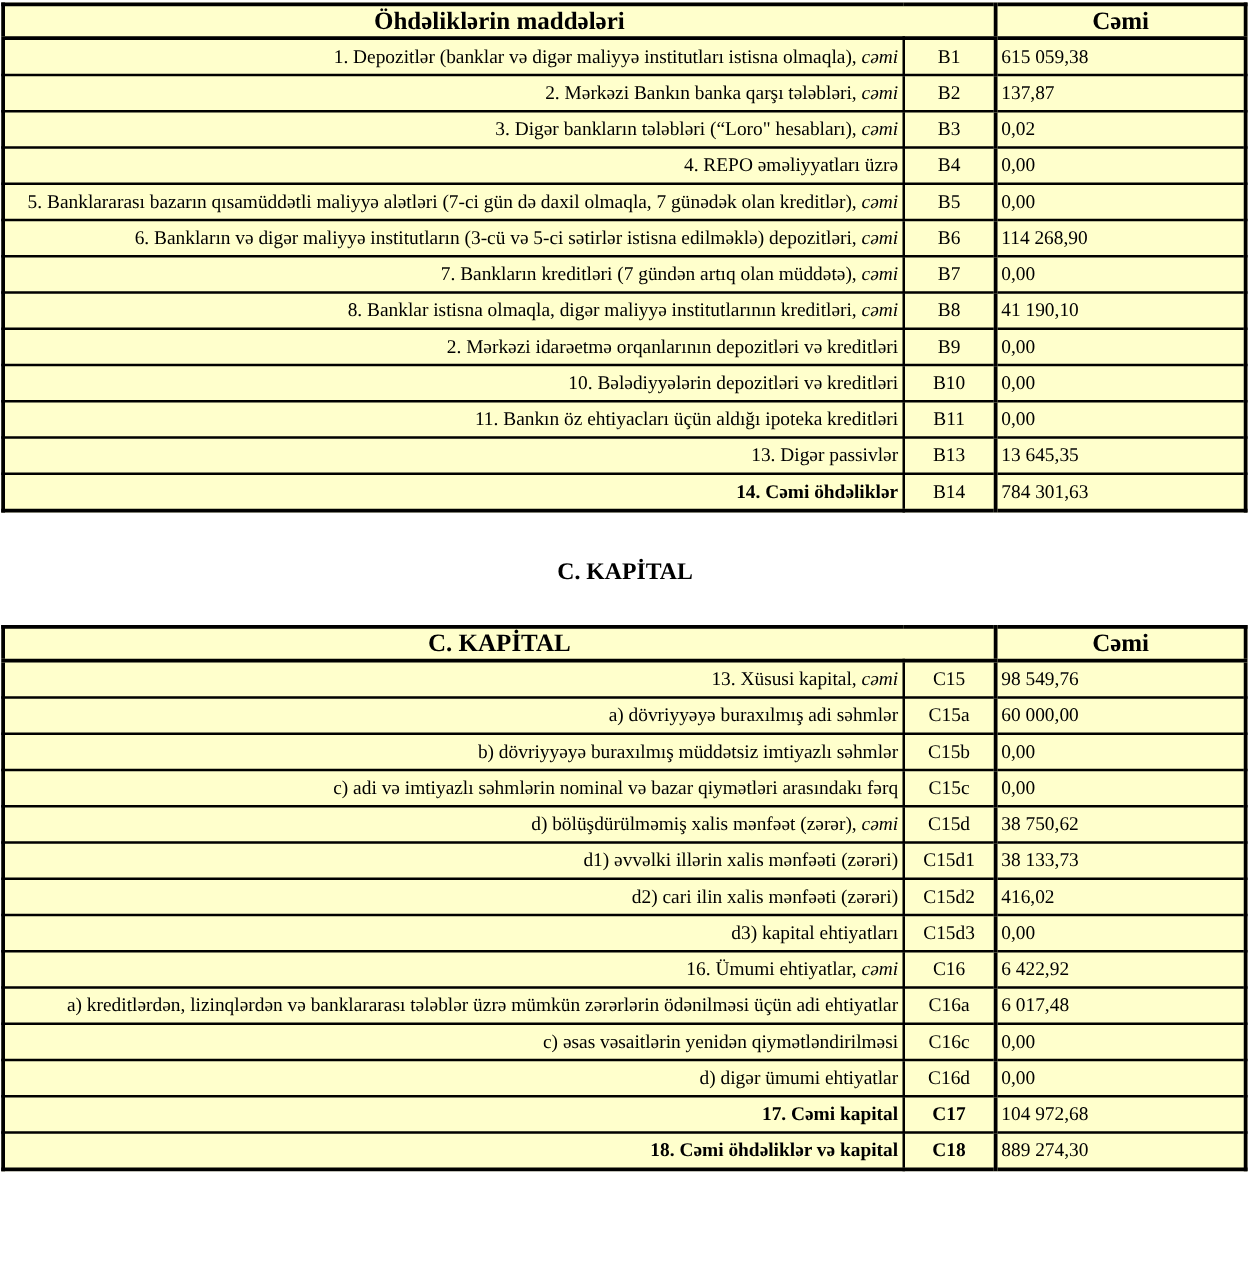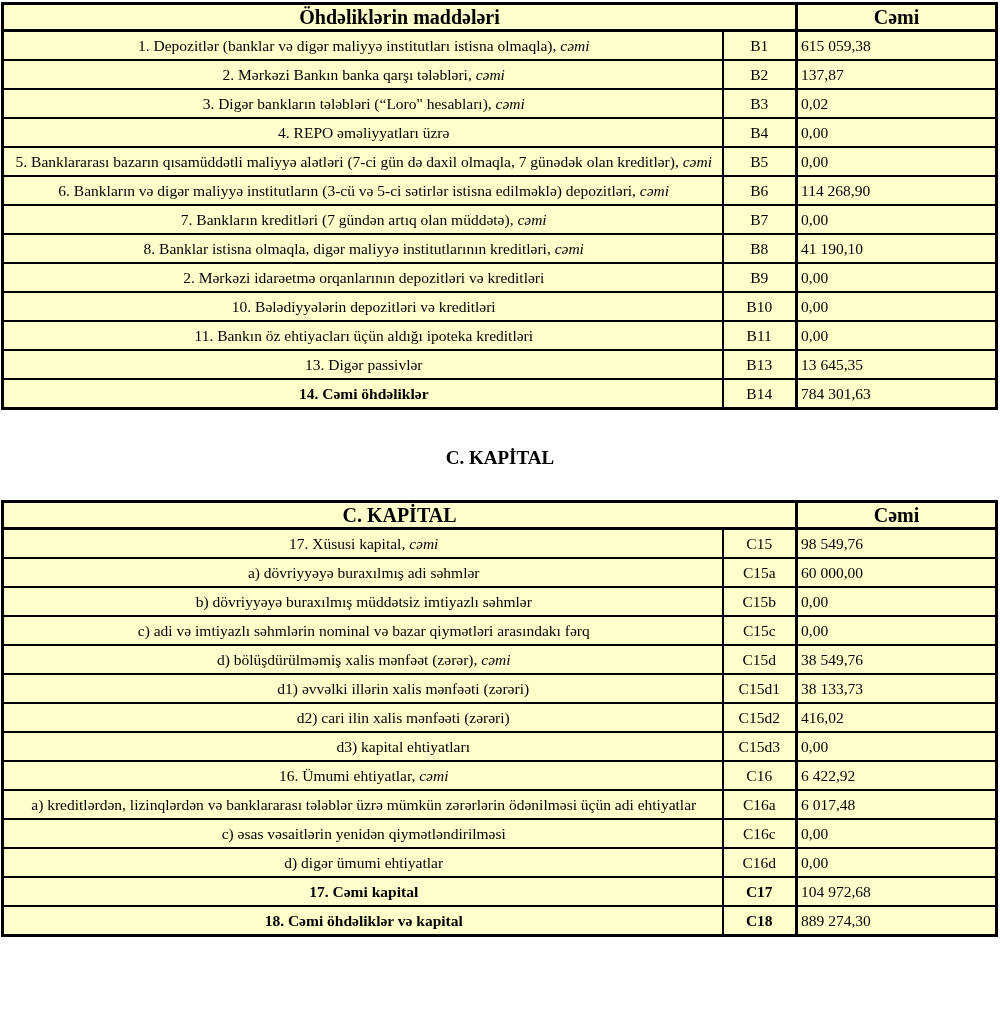--- a/index.html
+++ b/index.html
@@ -37,21 +37,21 @@
     overflow: hidden;
   }
   .fin-table thead th {
     font-weight: bold;
     font-size: 20px;
     text-align: center;
     height: 22px;
     border-bottom: 3px solid var(--line);
   }
   .fin-table tbody td { height: 25px; }
-  td.label { text-align: center; padding-left: 5px; }
+  td.label { text-align: right; padding-left: 5px; }
   td.label.indent1 { }
   td.label.indent2 { padding-left: 84px; }
   td.code { text-align: center; }
   td.value {
     text-align: left;
     padding-right: 4px;
     border-left: 3px solid var(--line);
   }
   th.total-head { border-left: 3px solid var(--line); }
   .bold { font-weight: bold; }
@@ -157,21 +157,21 @@
       <col class="c-value">
     </colgroup>
   <thead>
     <tr>
       <th colspan="2">C. KAPİTAL</th>
       <th class="total-head">Cəmi</th>
     </tr>
   </thead>
   <tbody>
       <tr>
-        <td class="label"><span>17. Xüsusi kapital, </span><i>cəmi</i></td>
+        <td class="label"><span>13. Xüsusi kapital, </span><i>cəmi</i></td>
         <td class="code">C15</td>
         <td class="value">98 549,76</td>
       </tr>
       <tr>
         <td class="label indent1"><span>a) dövriyyəyə buraxılmış adi səhmlər</span></td>
         <td class="code">C15a</td>
         <td class="value">60 000,00</td>
       </tr>
       <tr>
         <td class="label indent1"><span>b) dövriyyəyə buraxılmış müddətsiz imtiyazlı səhmlər</span></td>
@@ -179,21 +179,21 @@
         <td class="value">0,00</td>
       </tr>
       <tr>
         <td class="label indent1"><span>c) adi və imtiyazlı səhmlərin nominal və bazar qiymətləri arasındakı fərq</span></td>
         <td class="code">C15c</td>
         <td class="value">0,00</td>
       </tr>
       <tr>
         <td class="label indent1"><span>d) bölüşdürülməmiş xalis mənfəət (zərər), </span><i>cəmi</i></td>
         <td class="code">C15d</td>
-        <td class="value">38 549,76</td>
+        <td class="value">38 750,62</td>
       </tr>
       <tr>
         <td class="label indent2"><span>d1) əvvəlki illərin xalis mənfəəti (zərəri)</span></td>
         <td class="code">C15d1</td>
         <td class="value">38 133,73</td>
       </tr>
       <tr>
         <td class="label indent2"><span>d2) cari ilin xalis mənfəəti (zərəri)</span></td>
         <td class="code">C15d2</td>
         <td class="value">416,02</td>

